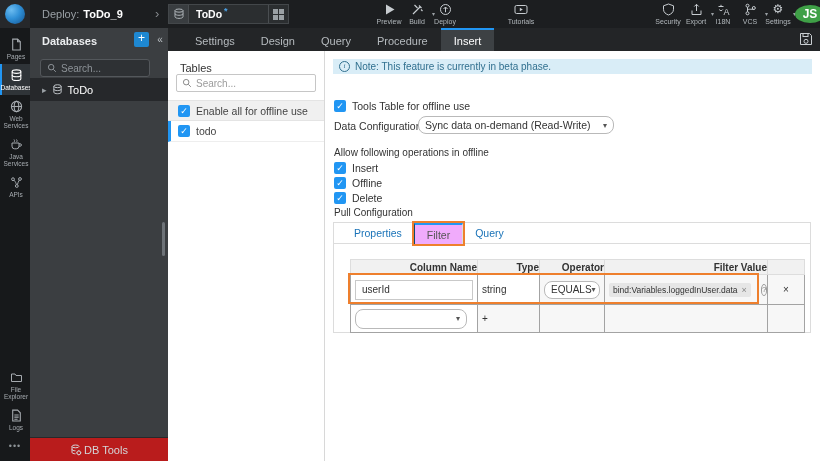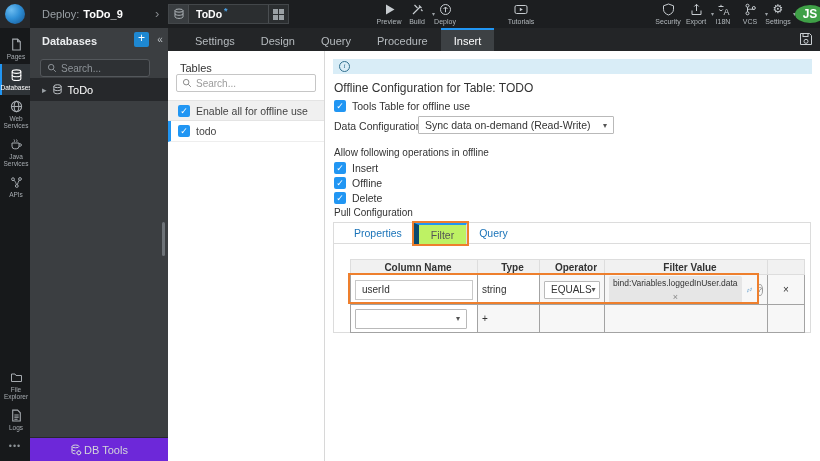--- a/index.html
+++ b/index.html
@@ -54,21 +54,21 @@
   .dbp-search { position:absolute; left:10px; right:18px; top:31px; height:18px; background:#2e3134;
                 border:1px solid #53575b; border-radius:3px; display:flex; align-items:center;
                 gap:4px; padding:0 6px; color:#8d9398; }
   .dbp-search input { flex:1; min-width:0; border:0; outline:0; background:transparent;
                       color:#c4c9cd; font-size:10px; font-family:inherit; }
   .dbp-search input::placeholder { color:#8d9398; }
   .dbp-item { position:absolute; left:0; right:0; top:50px; height:23px; background:#26282b;
               display:flex; align-items:center; gap:5px; padding-left:12px; color:#fff; }
   .dbp-item .tcaret { color:#9aa0a5; font-size:9px; }
   .dbp-scroll { position:absolute; right:3px; top:194px; width:3px; height:34px; background:#6e7378; border-radius:2px; }
-  .dbp-foot { position:absolute; left:0; right:0; bottom:0; height:24px; background:#6d28d9;
+  .dbp-foot { position:absolute; left:0; right:0; bottom:0; height:24px; background:#b91c1c;
               border-top:1px solid #27292b; display:flex; align-items:center; justify-content:center;
               gap:2px; color:#d3d6d9; }
 
   
   .editor { position:absolute; left:168px; top:28px; width:652px; height:433px; }
   .tabstrip { position:absolute; left:0; top:0; right:0; height:23px; background:#232527;
               display:flex; padding-left:14px; }
   .etab { display:flex; align-items:center; padding:0 13px; color:#b6bbbf; border-top:2px solid transparent; }
   .etab.active { background:#3d4144; color:#fff; border-top-color:#2196f3; }
   .save-btn { position:absolute; right:7px; top:4px; color:#c9ced2; }
@@ -95,46 +95,46 @@
 
   
   .main { position:absolute; left:157px; top:0; right:0; bottom:0; background:#fff; }
   .note { position:absolute; left:8px; right:8px; top:8px; height:15px; background:#d9edf7;
           display:flex; align-items:center; gap:5px; padding:0 6px; font-size:10px; color:#31708f; }
   .info-circ { width:11px; height:11px; border:1px solid #31708f; border-radius:50%; font-size:7px;
                line-height:9px; text-align:center; font-style:italic; font-family:"Liberation Serif",serif; }
   .heading { position:absolute; left:9px; top:30px; font-size:12px; color:#333; }
   .chk-row { position:absolute; left:9px; display:flex; align-items:center; gap:6px; color:#333; font-size:10.5px; }
   .dc-label { position:absolute; left:9px; top:69px; color:#333; font-size:10.5px; }
-  .combo { border:1px solid #b9b9b9; border-radius:1px; background:#fff; display:flex;
+  .combo { border:1px solid #b9b9b9; border-radius:8px; background:#fff; display:flex;
            align-items:center; padding:0 6px; font-size:10.5px; color:#333; position:relative; }
   .combo .caret { position:absolute; right:6px; font-size:8px; color:#555; }
   .dc-select { position:absolute; left:93px; top:65px; width:196px; height:18px; }
   .ops-label { position:absolute; left:9px; top:96px; color:#333; font-size:10px; }
   .pull-label { position:absolute; left:9px; top:156px; color:#333; font-size:10px; }
 
   .pull-panel { position:absolute; left:8px; top:171px; width:478px; height:111px; border:1px solid #dcdcdc; background:#fff; }
   .pull-tabs { height:21px; border-bottom:1px solid #dcdcdc; display:flex; padding-left:8px; }
   .ptab { display:flex; align-items:center; padding:0 12px; font-size:10.5px; color:#1a73b8; }
-  .ptab.active { color:#555; background:#bef264; border-left:5px solid #0c4a6e; border-right:1px solid #dcdcdc;
+  .ptab.active { color:#555; background:#f0abfc; border-left:1px solid #0c4a6e; border-right:1px solid #dcdcdc;
                  border-top:2px solid #2196f3; margin-bottom:-1px; outline:2px solid #ee7f2d;justify-content:center; }
 
   .ftable { position:absolute; left:16px; top:36px; width:454px; border-collapse:collapse; table-layout:fixed; }
-  .ftable th { background:#f1f1f1; border:1px solid #ddd; font-size:10px; color:#333; text-align:center;
+  .ftable th { background:#f1f1f1; border:1px solid #ddd; font-size:10px; color:#333; text-align:right;
                font-weight:bold; height:15px; padding:0 0 0 8px; }
   .ftable td { border:1px solid #a3a3a3; background:#f7f7f7; height:30px; padding:0 4px; font-size:10px; color:#333; }
   .ftable td.white-cell { background:#fff; }
   .ftable tr.add-row td { height:28px; }
   .cell-input { width:100%; height:20px; border:1px solid #c9c9c9; background:#fff; padding:0 6px;
                 font-size:10px; color:#333; font-family:inherit; outline:0; }
   .op-select { height:18px; font-size:10px; }
   .op-select .caret { position:static; margin-left:auto; }
   .fv-wrap { display:flex; align-items:center; gap:5px; }
   .chip { background:#e6e6e6; border-radius:2px; padding:2px 4px; font-size:8.5px; color:#333;
-          display:flex; align-items:center; gap:4px; white-space:nowrap;flex-direction:column; }
+          display:flex; align-items:center; gap:4px; white-space:nowrap; }
   .chip .chip-x { color:#888; font-size:9px; }
   .qmark { width:12px; height:12px; border:1px solid #999; border-radius:50%; color:#777;
            font-size:8px; line-height:10px; text-align:center; }
   .del-x { text-align:center; color:#777; font-size:12px; }
   .add-select { width:112px; height:20px; font-size:10px; }
   .add-plus { color:#555; font-size:14px; padding-left:4px; }
   .row-highlight { position:absolute; left:14px; top:50px; width:411px; height:31px;
                    border:2px solid #ee7f2d; pointer-events:none; }
 </style>
 </head>
@@ -374,22 +374,22 @@
         </div>
         <div class="tp-row table-row">
           <span class="cb">✓</span>
           <span>todo</span>
         </div>
       </div>
 
       <div class="main">
         <div class="note">
           <span class="info-circ">i</span>
-        </div>
-        <div class="heading">Offline Configuration for Table: TODO</div>
+          <span>Note: This feature is currently in beta phase.</span>
+        </div>
 
         <div class="chk-row" style="top:49px;">
           <span class="cb">✓</span>
           <span>Tools Table for offline use</span>
         </div>
 
         <div class="dc-label">Data Configuration</div>
         <div class="combo dc-select">
           <span>Sync data on-demand (Read-Write)</span>
           <span class="caret">▾</span>

